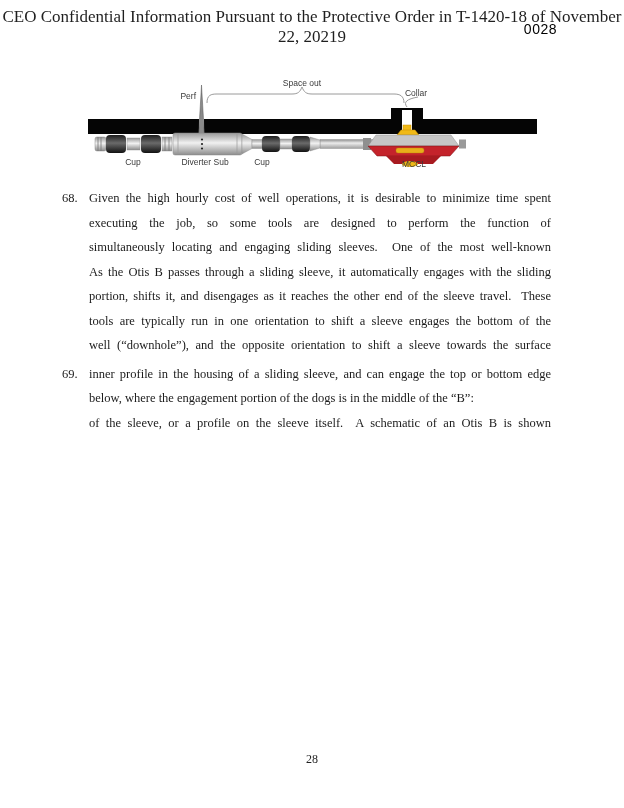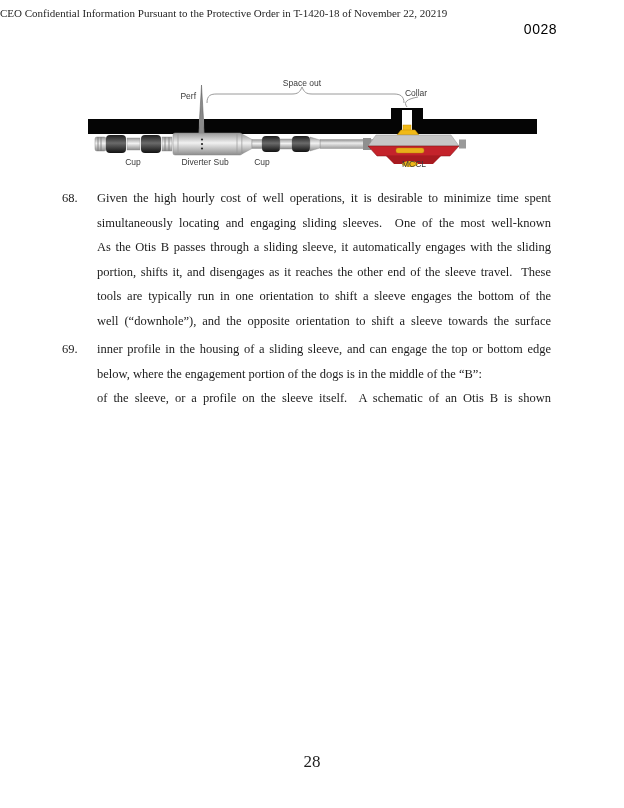--- a/index.html
+++ b/index.html
@@ -6,46 +6,45 @@
   .page{
     position:relative;
     width:624px;height:808px;
     background:#ffffff;
     font-family:"Liberation Serif", serif;
     color:#1b1b1b;
     overflow:hidden;
   }
   .conf-line{
     position:absolute;top:7px;left:0;width:624px;
-    font-size:11px;color:#1f1f1f;
+    text-align:center;font-size:17px;color:#1f1f1f;
   }
   .bates{
     position:absolute;top:21px;right:67px;
     font-family:"Liberation Sans", sans-serif;
     font-size:14px;color:#000000;letter-spacing:0.5px;
   }
   .diagram{position:absolute;left:85px;top:76px;width:460px;height:94px;}
   .diagram svg text{
     font-family:"Liberation Sans", sans-serif;
     font-size:8.5px;fill:#3a3a3a;
   }
   .content{position:absolute;left:62px;top:186px;width:495px;}
   .para{display:flex;align-items:flex-start;}
   .para + .para{margin-top:4px;}
   .pnum{flex:none;width:27px;font-size:12.5px;line-height:24.5px;}
   .plines{flex:none;width:462px;}
   .line{
     font-size:12.5px;line-height:24.5px;height:24.5px;
     white-space:nowrap;
-    margin-left:8px;
   }
   .jl{text-align:justify;text-align-last:justify;white-space:normal;}
   .footer{
     position:absolute;top:752px;left:0;width:624px;
-    text-align:center;font-size:17px;color:#1f1f1f;
+    text-align:center;font-size:12px;color:#1f1f1f;
   }
 </style>
 </head>
 <body>
 
 <div class="page">
 
   <div class="conf-line">CEO Confidential Information Pursuant to the Protective Order in T-1420-18 of November 22, 20219</div>
   <div class="bates">0028</div>
 
@@ -124,20 +123,21 @@
       <text x="329" y="90.5" text-anchor="middle">MCCL</text>
     </svg>
   </div>
 
   <div class="content">
 
     <div class="para">
       <div class="pnum">68.</div>
       <div class="plines">
         <div class="line jl">Given the high hourly cost of well operations, it is desirable to minimize time spent</div>
+        <div class="line jl">executing the job, so some tools are designed to perform the function of</div>
         <div class="line jl">simultaneously locating and engaging sliding sleeves.&nbsp; One of the most well-known</div>
         <div class="line jl">As the Otis B passes through a sliding sleeve, it automatically engages with the sliding</div>
         <div class="line jl">portion, shifts it, and disengages as it reaches the other end of the sleeve travel.&nbsp; These</div>
         <div class="line jl">tools are typically run in one orientation to shift a sleeve engages the bottom of the</div>
         <div class="line jl">well (“downhole”), and the opposite orientation to shift a sleeve towards the surface</div>
       </div>
     </div>
 
     <div class="para">
       <div class="pnum">69.</div>

